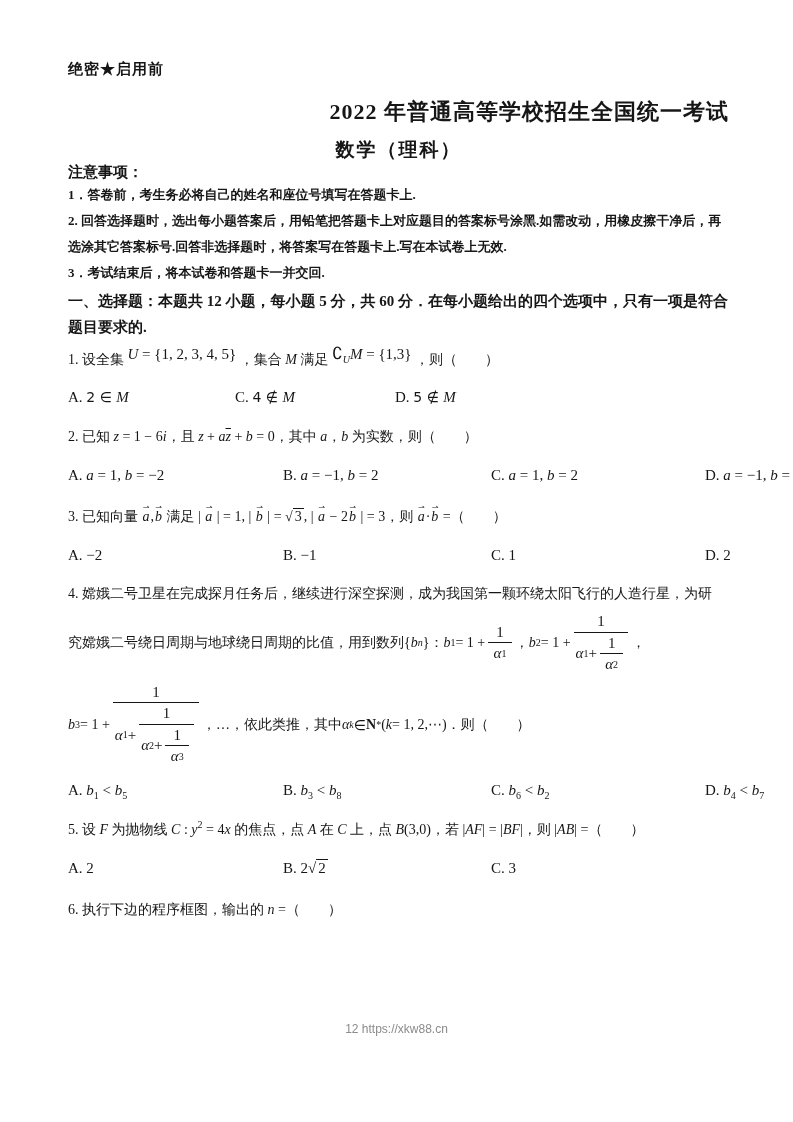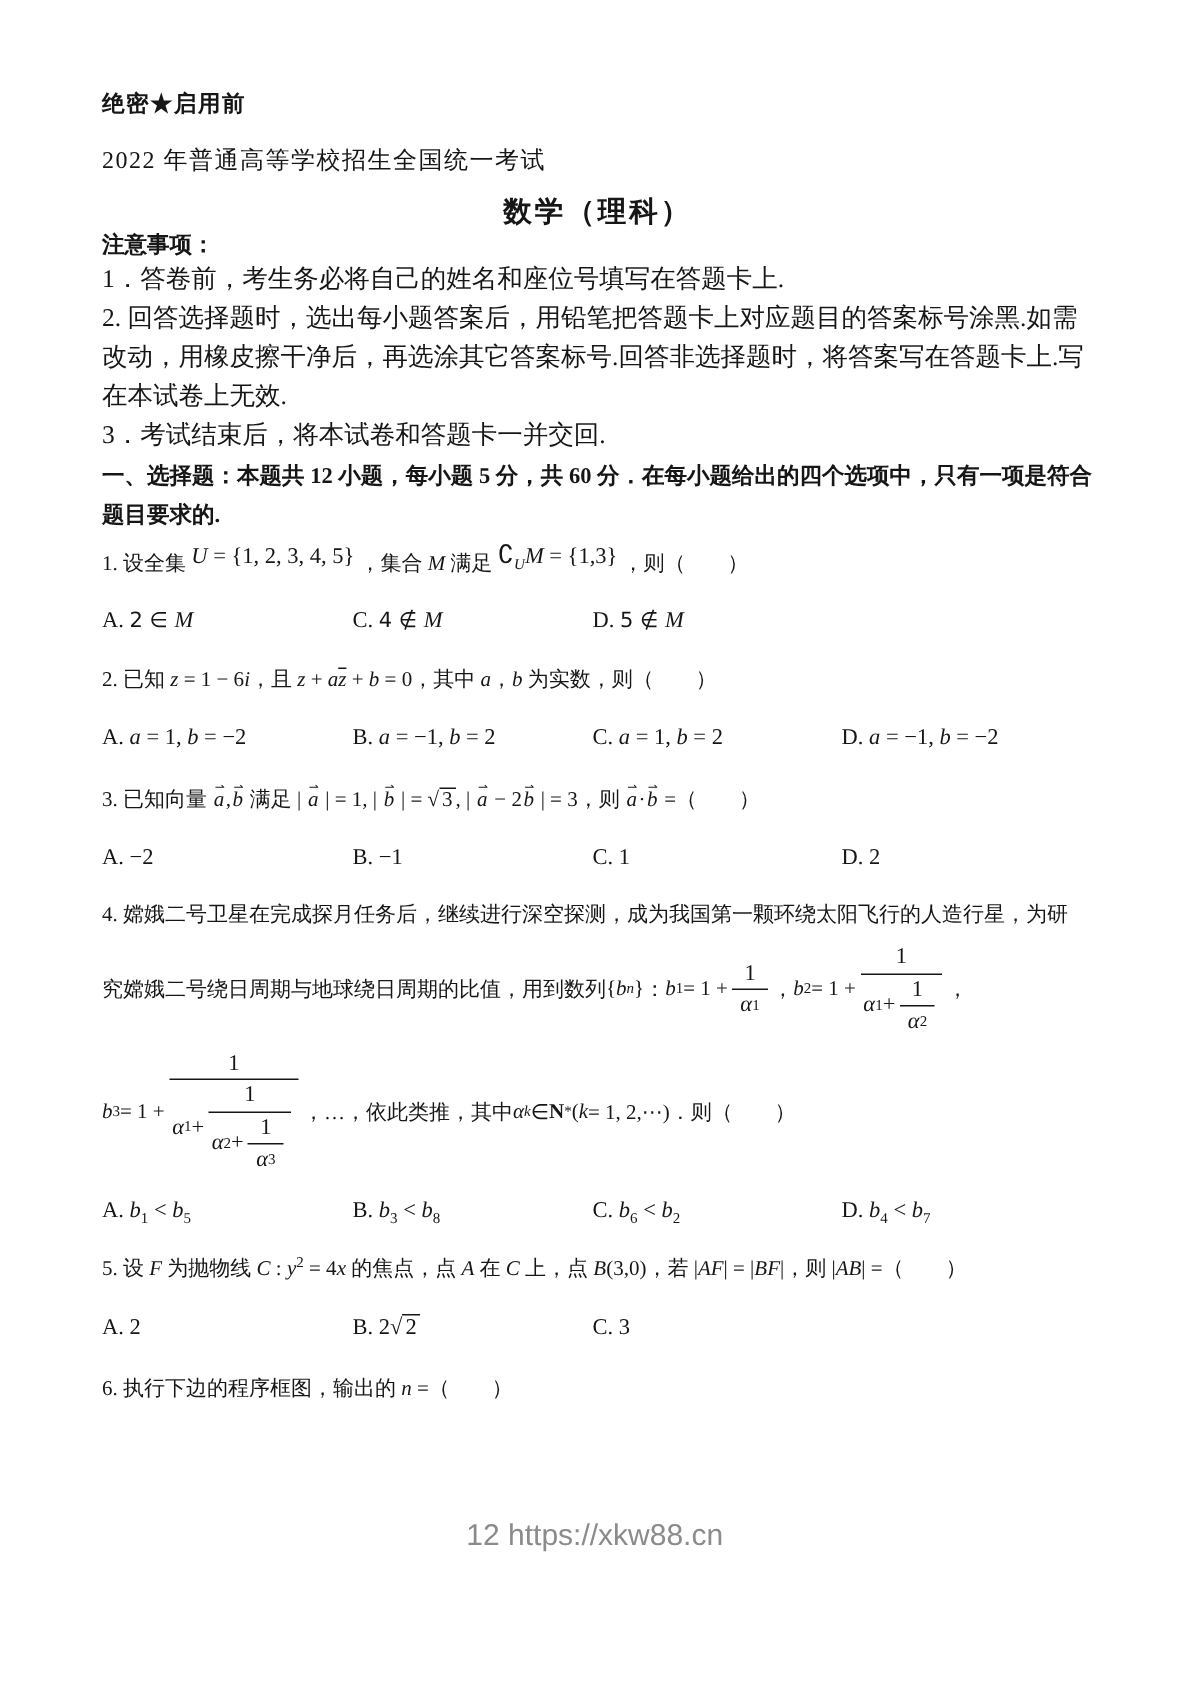--- a/index.html
+++ b/index.html
@@ -1,23 +1,23 @@
 <!DOCTYPE html>
 <html><head>
 <meta charset="utf-8">
 <style>
   html,body{margin:0;padding:0;background:#ffffff;}
   .page{width:793px;height:1066px;position:relative;background:#fff;color:#161616;
         font-family:"Liberation Serif",serif;overflow:hidden;}
   .inner{padding:60px 64px 0 68px;}
   .secret{font-weight:700;font-size:15px;letter-spacing:1px;}
-  .title{margin-top:18px;text-align:left;font-size:16px;font-weight:400;letter-spacing:1px;}
+  .title{margin-top:18px;text-align:right;font-size:22px;font-weight:700;letter-spacing:1px;}
   .subtitle{margin-top:10px;text-align:center;font-size:19px;font-weight:700;letter-spacing:2px;}
   .notice-h{font-weight:700;font-size:15px;}
-  .nitem{font-weight:400;font-size:17px;line-height:26px;}
+  .nitem{font-weight:700;font-size:13px;line-height:26px;}
   .section{font-weight:700;font-size:15px;line-height:26px;margin-top:2px;}
   .q{font-size:14px;}
   .qline{line-height:30px;white-space:nowrap;}
   .q1line{line-height:36px;margin-top:0;}
   .flexline{display:flex;align-items:center;white-space:nowrap;}
   .rise{position:relative;top:-5px;font-size:15px;}
   i,.mv{font-family:"Liberation Serif",serif;font-style:italic;}
   .mn{font-family:"Liberation Serif",serif;font-style:normal;}
   .sym{font-family:"DejaVu Sans",sans-serif;font-style:normal;font-size:14px;}
   .comp{font-family:"DejaVu Sans",sans-serif;font-style:normal;font-size:17px;}
@@ -28,24 +28,24 @@
   .vec .arr{position:absolute;top:-9px;left:55%;transform:translateX(-50%);
             font-size:8px;font-style:normal;font-family:"DejaVu Sans",sans-serif;}
   .sqrt{white-space:nowrap;}
   .sqrt .rad{border-top:1px solid #161616;padding:0 2px;}
   .frac{display:inline-flex;flex-direction:column;align-items:center;vertical-align:middle;
         margin:0 3px;font-size:15px;}
   .frac .fn{border-bottom:1px solid #161616;padding:0 8px;text-align:center;line-height:1.3;align-self:stretch;}
   .frac .fd{padding:1px 2px 0;display:flex;align-items:center;line-height:1.3;}
   .opts{display:grid;grid-template-columns:167px 160px 166px auto;font-size:15px;line-height:26px;}
   .opt{white-space:nowrap;}
-  .mt6{margin-top:6px;}.mt8{margin-top:8px;}.mt10{margin-top:10px;}
+  .mt6{margin-top:6px;}.mt8{margin-top:8px;}.mt10{margin-top:10px;gap:48px;}
   .mt12{margin-top:12px;}.mt14{margin-top:14px;}
   .footer{position:absolute;left:0;right:0;bottom:30px;text-align:center;color:#8b8b8b;
-          font-family:"Liberation Sans",sans-serif;font-size:20px;}
+          font-family:"Liberation Sans",sans-serif;font-size:12px;}
 </style>
 </head>
 <body>
 
 <div class="page">
   <div class="inner">
 
     <div class="secret">绝密★启用前</div>
 
     <div class="title">2022 年普通高等学校招生全国统一考试</div>

